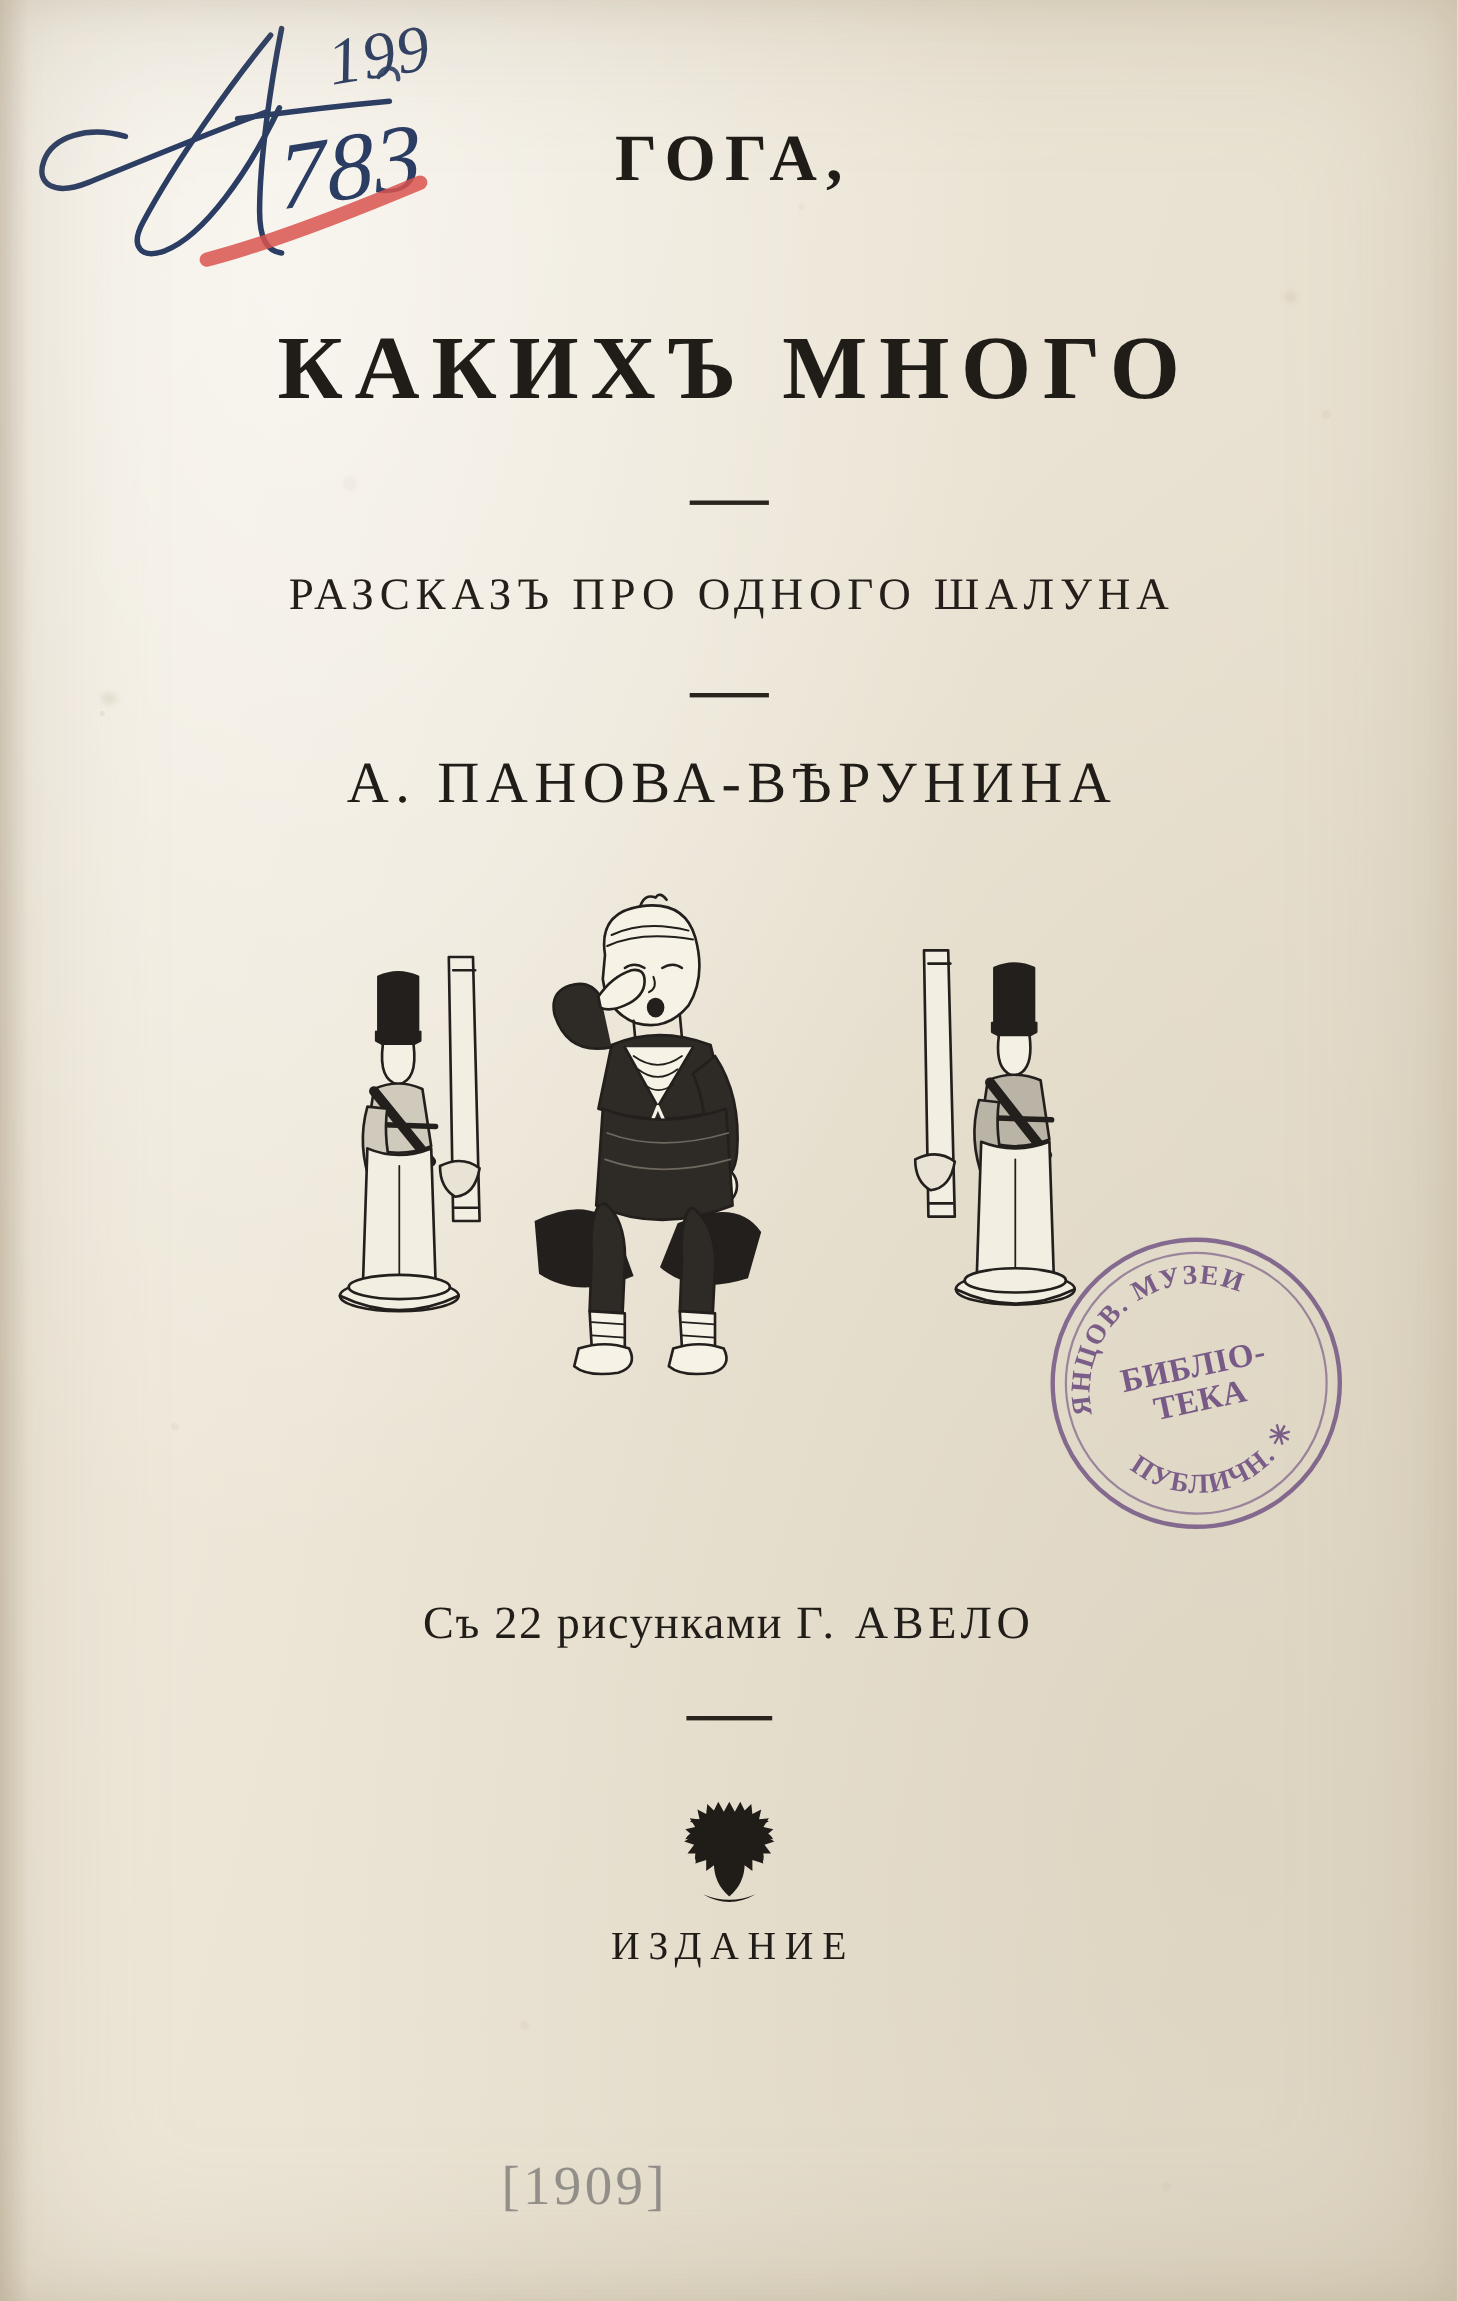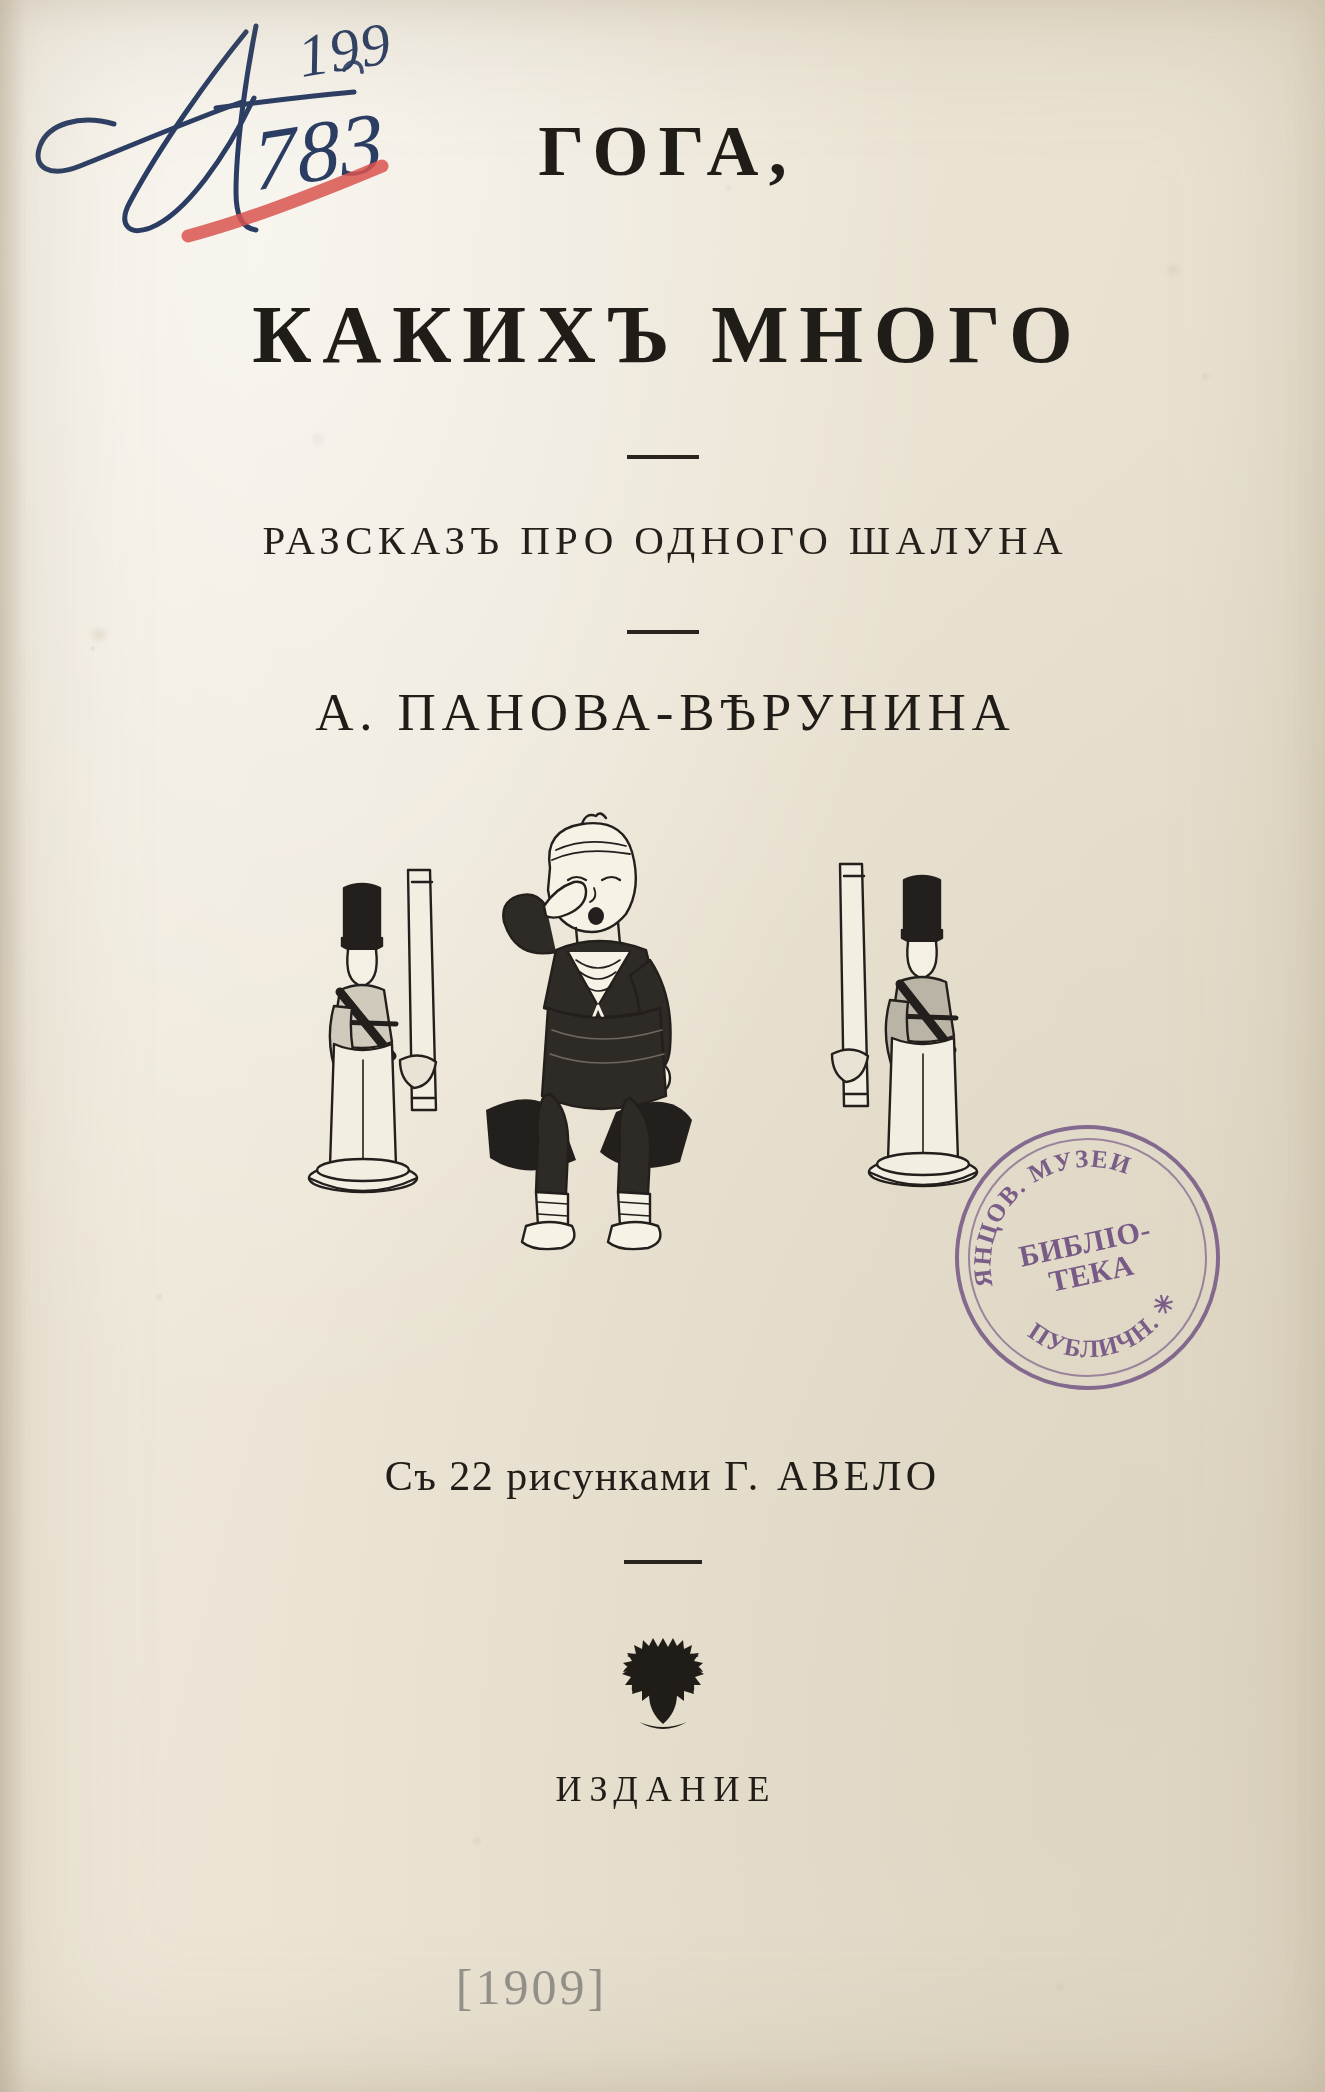--- a/index.html
+++ b/index.html
@@ -62,21 +62,21 @@
     width: 1325px;
     text-align: center;
     color: #201c18;
     font-family: "Liberation Serif", serif;
     font-weight: 700;
     letter-spacing: .10em;
     white-space: nowrap;
   }
   #title1 {
     top: 110px;
-    font-size: 72px;
+    font-size: 60px;
     letter-spacing: .14em;
     text-indent: .14em;
   }
   #title2 {
     top: 288px;
     font-size: 82px;
     letter-spacing: .13em;
     text-indent: .13em;
   }
 
@@ -132,21 +132,20 @@
     margin-top: 40px;
   }
 
   .imprint {
     position: absolute;
     left: 0;
     width: 1325px;
     text-align: center;
     color: #201c18;
     white-space: nowrap;
-    margin-top: 20px;
   }
   #imprint1 {
     top: 1748px;
     font-size: 36px;
     letter-spacing: .22em;
     text-indent: .22em;
   }
   #imprint2 {
     top: 1798px;
     font-size: 46px;

